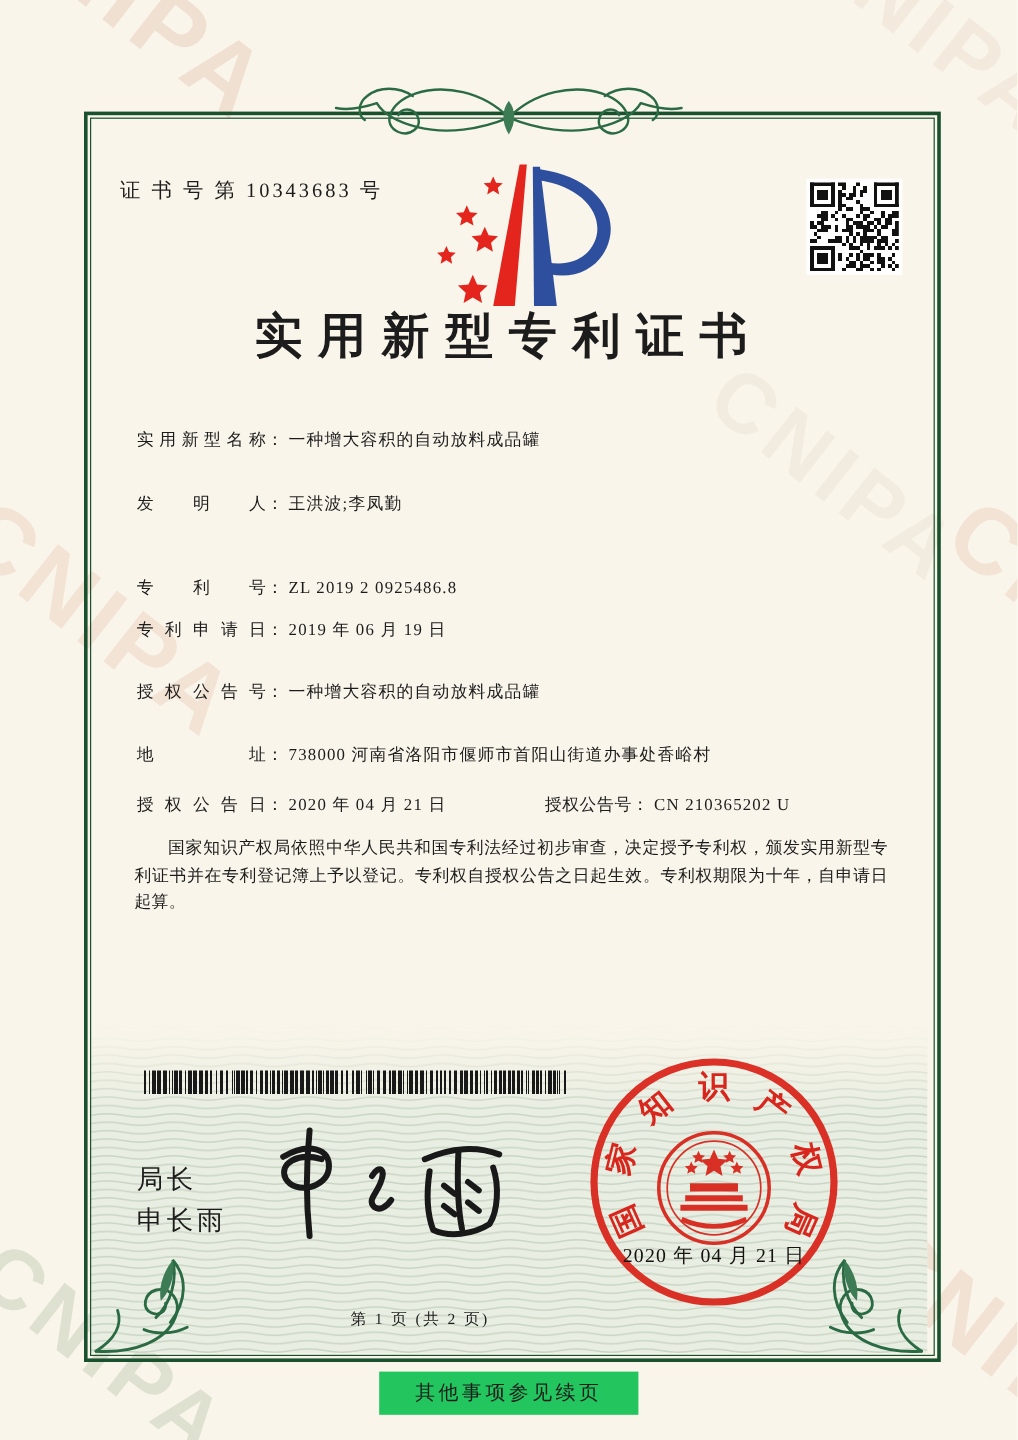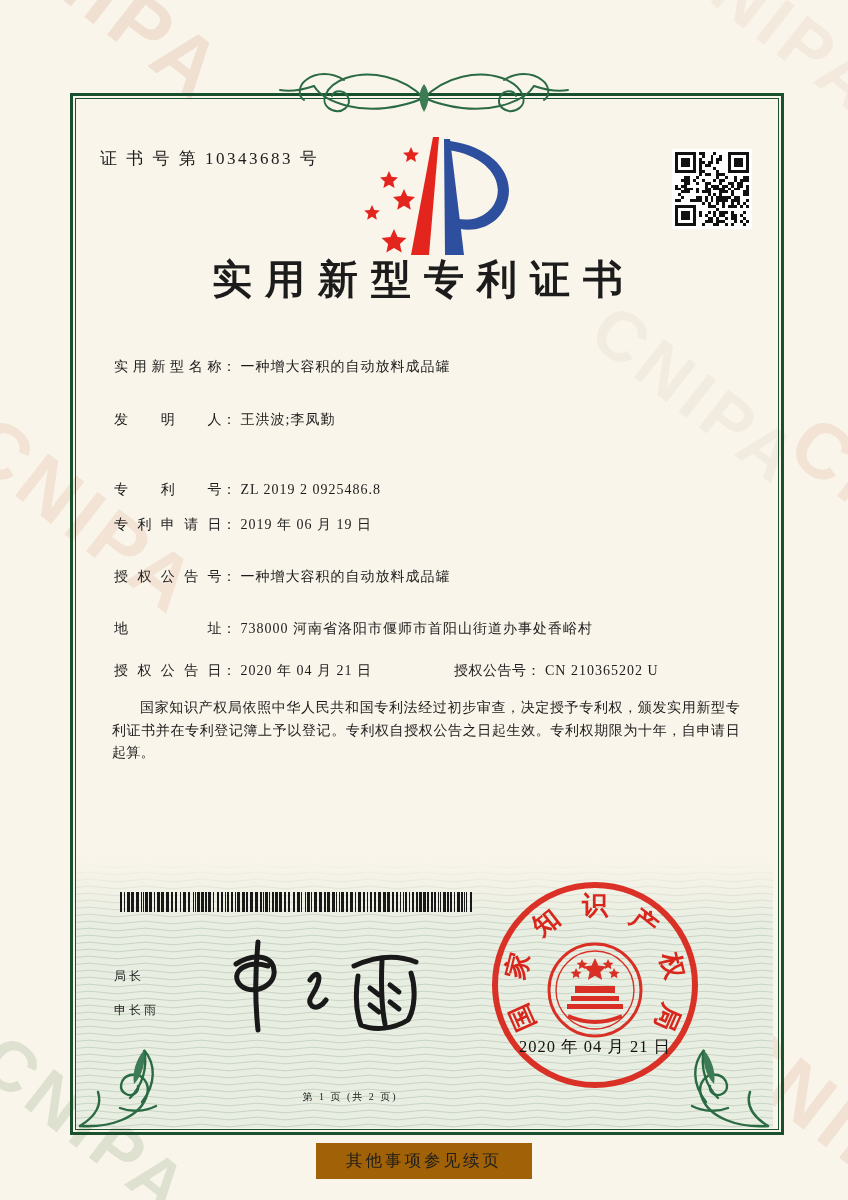--- a/index.html
+++ b/index.html
@@ -47,42 +47,42 @@
   .frow{position:absolute; left:0; font-size:14px; white-space:nowrap; letter-spacing:0.5px;}
   .flabel{display:inline-block; width:108px; text-align:justify; text-align-last:justify; vertical-align:top;}
   .fvalue{letter-spacing:1px;}
   .grant2{position:absolute; left:340px; top:0; white-space:nowrap;}
   .paras{
     position:absolute; left:112px; top:697px; width:628px; z-index:4;
     font-size:14px; line-height:1.62; text-align:justify; letter-spacing:0.3px;
   }
   .paras p{margin:0; text-indent:2em;}
   .barcode{position:absolute; left:120px; top:892px; width:358px; height:20px; z-index:4;}
-  .director{position:absolute; left:114px; z-index:4; font-size:12px; letter-spacing:3px;}
+  .director{position:absolute; left:114px; z-index:4; font-size:22px; letter-spacing:3px;}
   .signature{position:absolute; left:222px; top:928px; z-index:4;}
   .seal{position:absolute; left:488px; top:878px; width:214px; height:214px; z-index:5;}
   .seal svg{position:absolute; left:0; top:0;}
   .seal-char{
     position:absolute; left:50%; top:50%; width:30px; height:30px; margin:-15px 0 0 -15px;
     font-size:26px; font-weight:bold; color:#d9261c; text-align:center; line-height:30px;
     font-family:"Liberation Serif","DejaVu Serif",serif;
   }
   .sealdate{
     position:absolute; left:495px; top:1036px; width:200px; text-align:center;
     font-size:16.5px; letter-spacing:1px; color:#15130f; z-index:6; white-space:nowrap;
   }
   .pageinfo{
     position:absolute; left:0; top:1090px; width:700px; text-align:center;
-    font-size:10px; letter-spacing:2px; z-index:4;
+    font-size:13px; letter-spacing:2px; z-index:4;
   }
   .note{
     position:absolute; left:0; top:1143px; width:848px; text-align:center; z-index:4;
   }
   .note span{
-    display:inline-block; background:#a16207; padding:7px 30px;
+    display:inline-block; background:#22c55e; padding:7px 30px;
     font-size:16.5px; letter-spacing:3px;
   }
 </style>
 </head>
 <body>
 
 <div class="page">
 
   <div class="wm" style="left:-35px; top:-50px; font-size:82px; color:rgba(206,150,124,0.22);">CNIPA</div>
   <div class="wm" style="left:650px; top:-20px; font-size:72px; color:rgba(218,175,155,0.16);">CNIPA</div>

